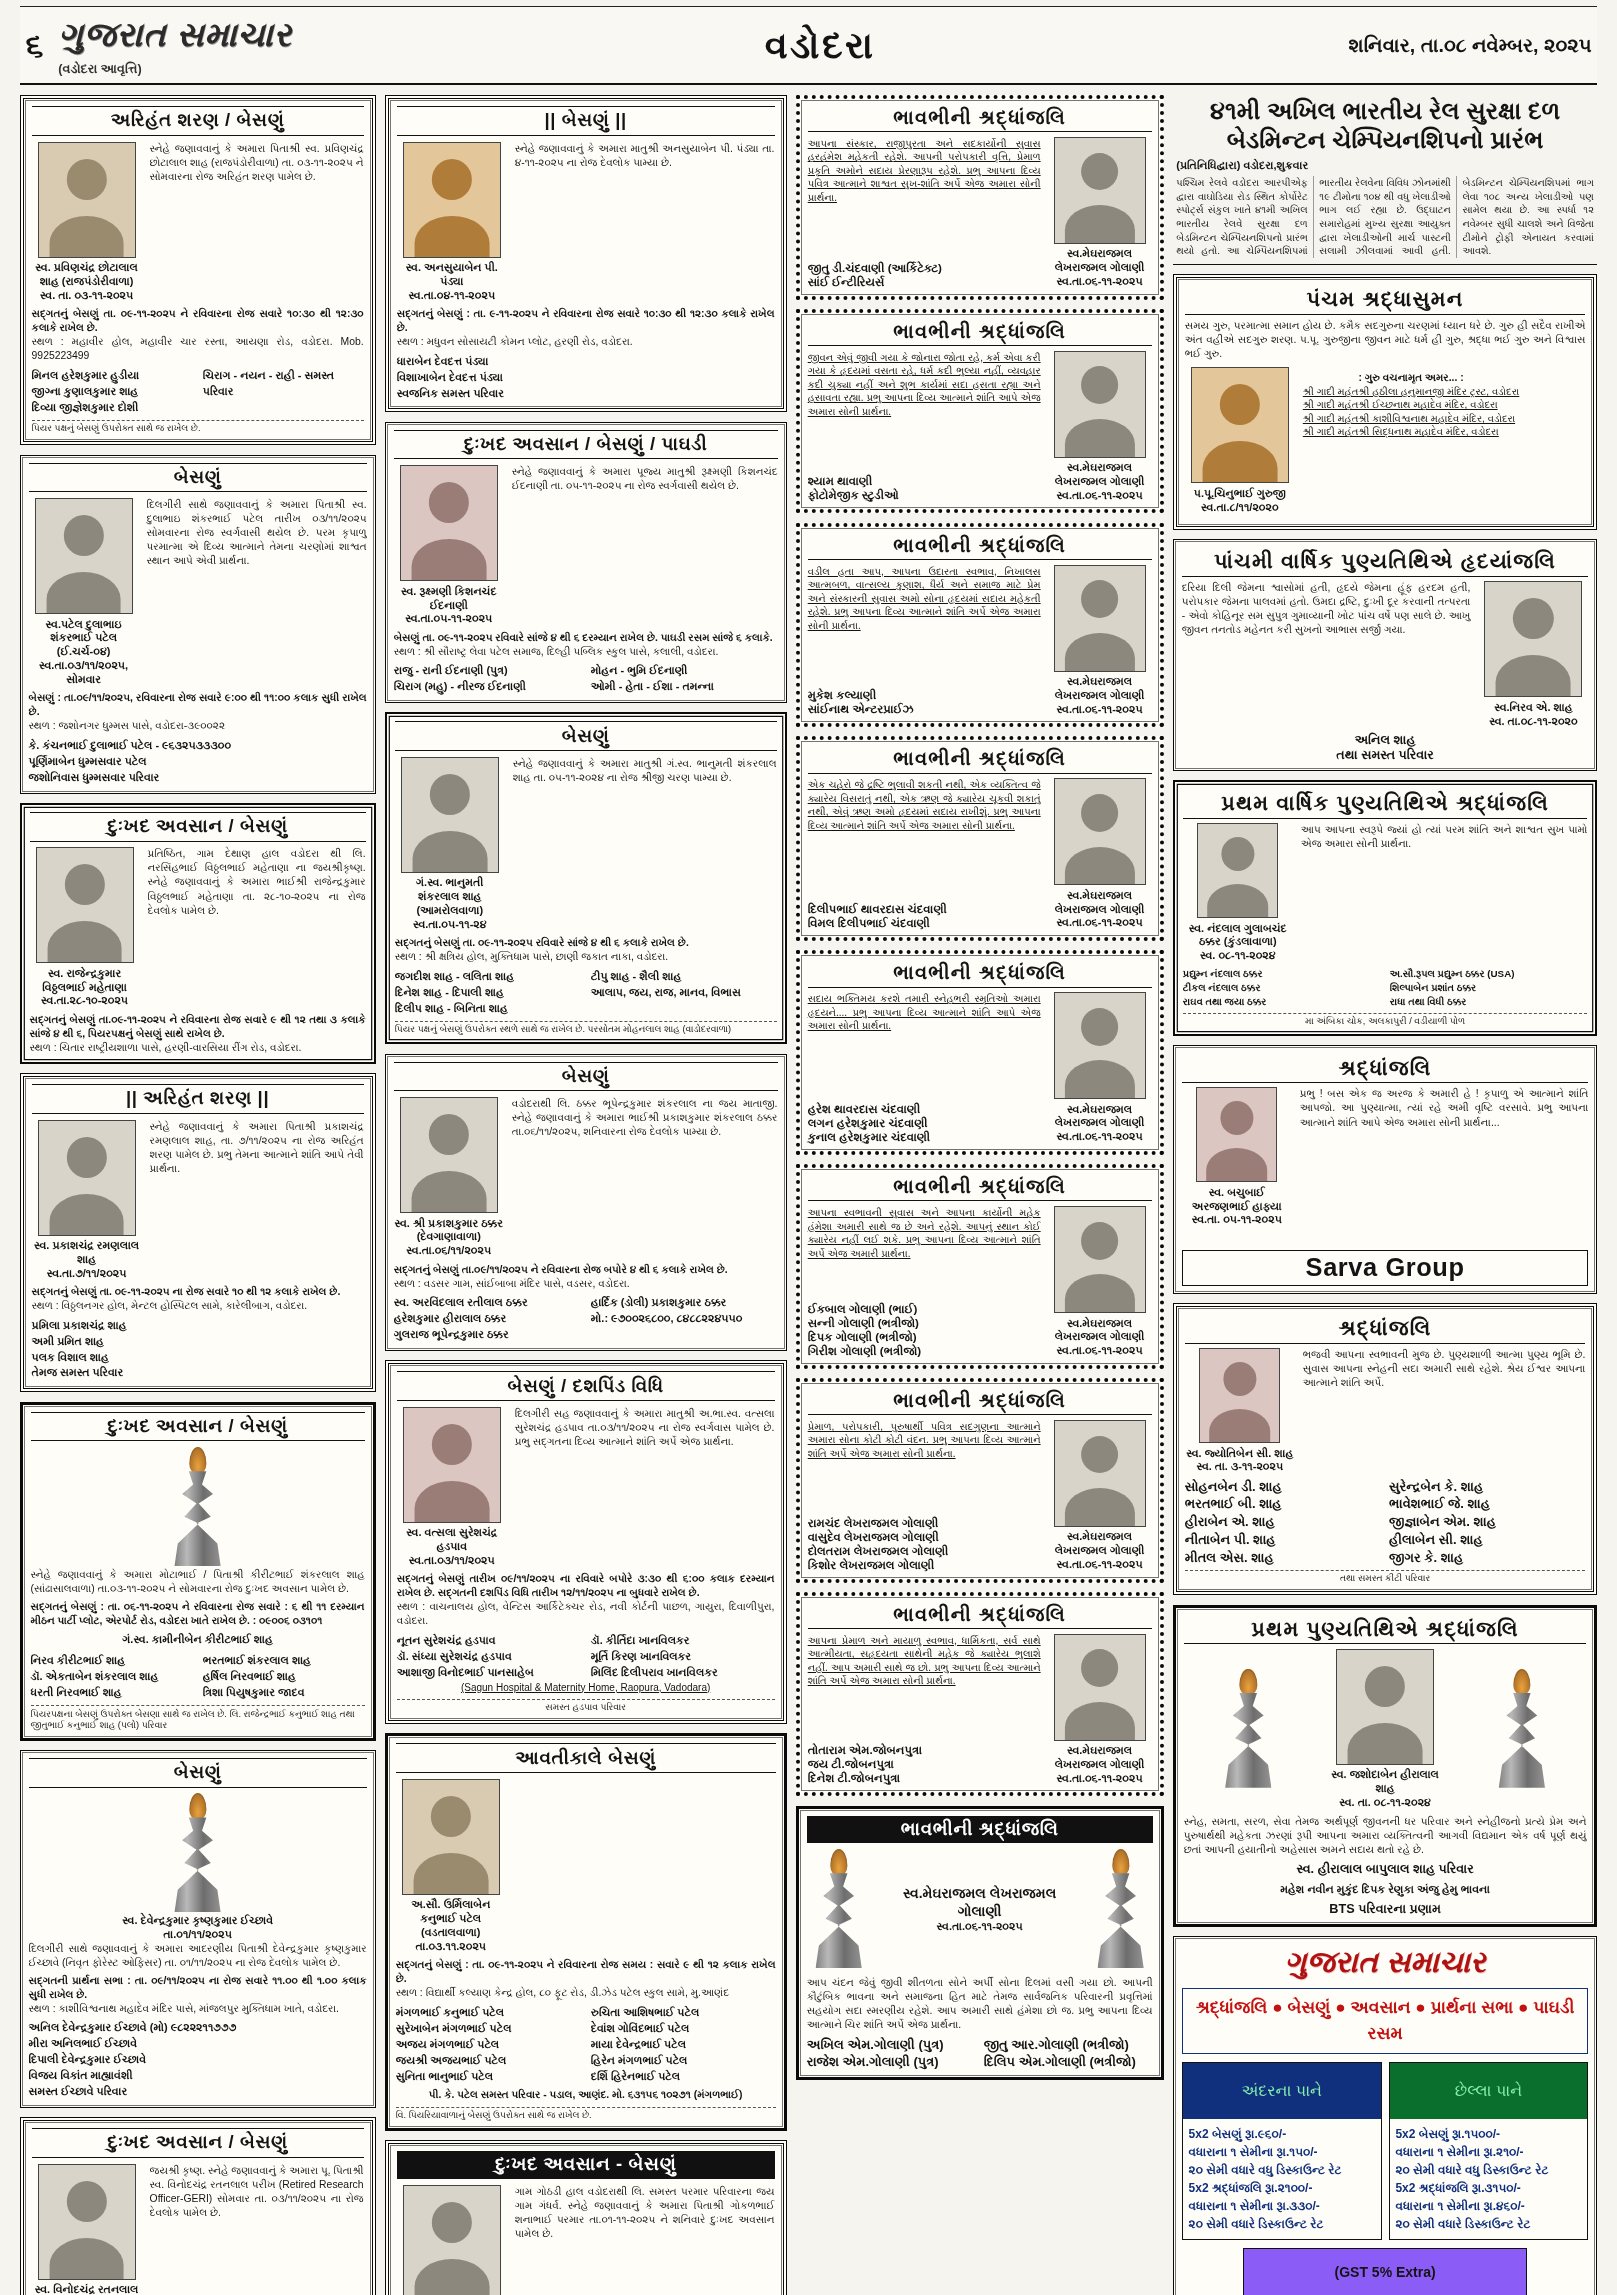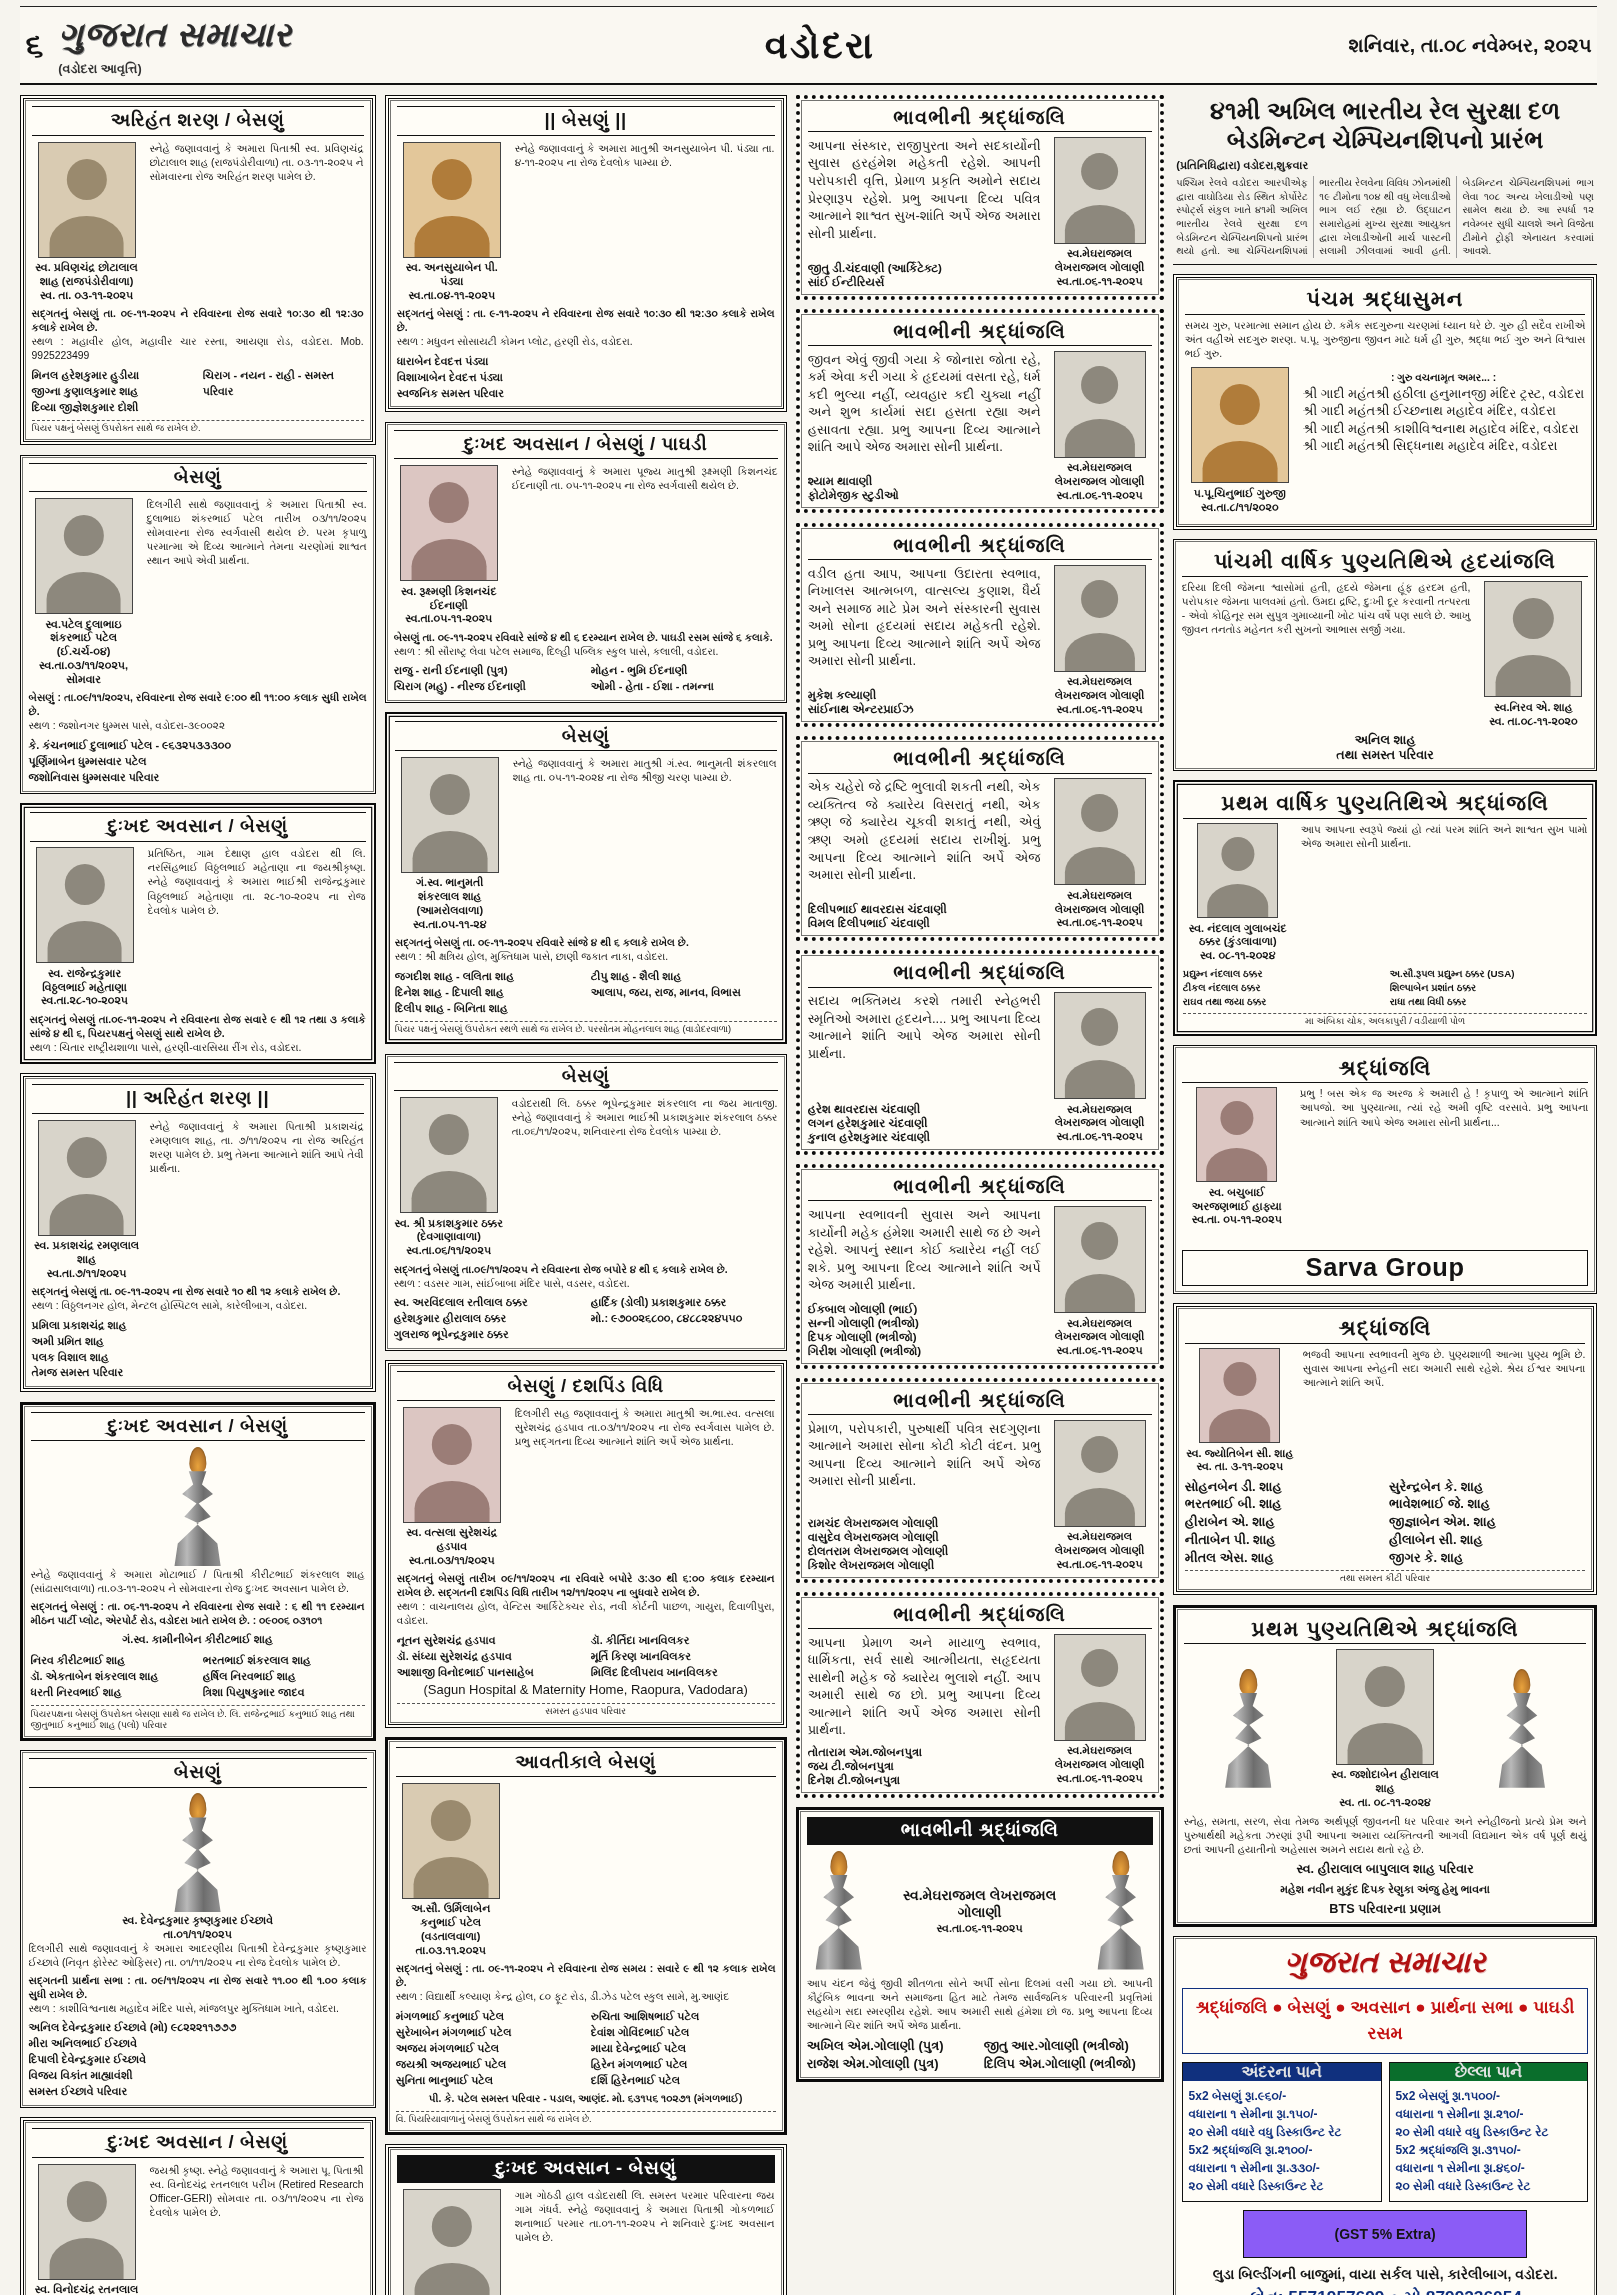--- a/index.html
+++ b/index.html
@@ -44,21 +44,21 @@
   .photo::before { content: ""; position: absolute; top: 14%; left: 50%; transform: translateX(-50%);
                    width: 42%; height: 36%; border-radius: 50%; background: #8d887d; }
   .photo::after  { content: ""; position: absolute; bottom: -12%; left: 50%; transform: translateX(-50%);
                    width: 78%; height: 48%; border-radius: 50% 50% 0 0; background: #8d887d; }
   .ph-s { width: 81px; height: 95px; }
   .ph-warm { background: #d9cbb2; } .ph-warm::before, .ph-warm::after { background: #9a8a6e; }
   .ph-rose { background: #dcc6c2; } .ph-rose::before, .ph-rose::after { background: #9b7d77; }
   .ph-saff { background: #e3c79a; } .ph-saff::before, .ph-saff::after { background: #b07c3a; }
   .cap { font-size: 11px; font-weight: bold; text-align: center; line-height: 1.25; }
   .body { font-size: 10.4px; line-height: 1.35; text-align: justify; }
-  .sm { font-size: 13px; }
+  .sm { font-size: 10px; text-decoration: underline; }
   .strong { font-weight: bold; margin-top: 3.5px; }
   .center { text-align: center; }
   .names { font-size: 11px; font-weight: bold; line-height: 1.45; margin-top: 4.6px; }
   .prelist { white-space: pre-line; }
   .note { font-size: 9.2px; margin-top: 4.6px; border-top: 0.6px dashed #555; padding-top: 2.3px; }
   .two-col { column-count: 2; column-gap: 10.4px; }
 
   
   .lamp { position: relative; width: 64px; height: 121px; flex: 0 0 auto; margin: 0 auto; }
   .lamp::before { content: ""; position: absolute; top: 0; left: 50%; transform: translateX(-50%);
@@ -95,21 +95,21 @@
            border: 1.7px solid #111; padding: 2.3px; }
 
   
   .adbox { padding: 0; overflow: hidden; }
   .ad-brand { font-size: 30px; font-weight: bold; font-style: italic; text-align: center; color: #b01212;
               padding: 8px 4.6px 3.5px; text-shadow: 0.6px 0.6px 0 #e8c2c2; }
   .ad-services { margin: 4.6px 8px; border: 1.7px solid #10307e; padding: 5.8px; text-align: center;
                  font-size: 17.3px; font-weight: bold; color: #c41212; line-height: 1.5; }
   .ad-cols { display: flex; gap: 7px; padding: 3.5px 8px; }
   .ad-col { flex: 1; border: 1.7px solid #111; }
-  .ad-col-h { text-align: center; color: #e5e5e5; font-size: 16px; font-weight: bold; padding: 0; }
+  .ad-col-h { text-align: center; color: #86efac; font-size: 16px; font-weight: normal; padding: 19px; }
   .h-blue { background: #10307e; } .h-green { background: #0a6e2c; }
   .ad-lines { font-size: 12px; font-weight: bold; line-height: 1.5; padding: 5.8px; color: #10307e; white-space: pre-line; }
   .gst { text-align: center; font-size: 14px; font-weight: bold; background: #8b5cf6; margin: 4.6px 69px; padding: 15px; border: 1.2px solid #111; }
   .ad-addr { font-size: 14px; font-weight: bold; text-align: center; padding: 3.5px 5.8px; }
   .ad-phone { font-size: 17.3px; font-weight: bold; text-align: center; color: #10307e; padding: 1.2px 0 9.2px; }
 </style>
 </head>
 <body>
 
 <div class="page">

